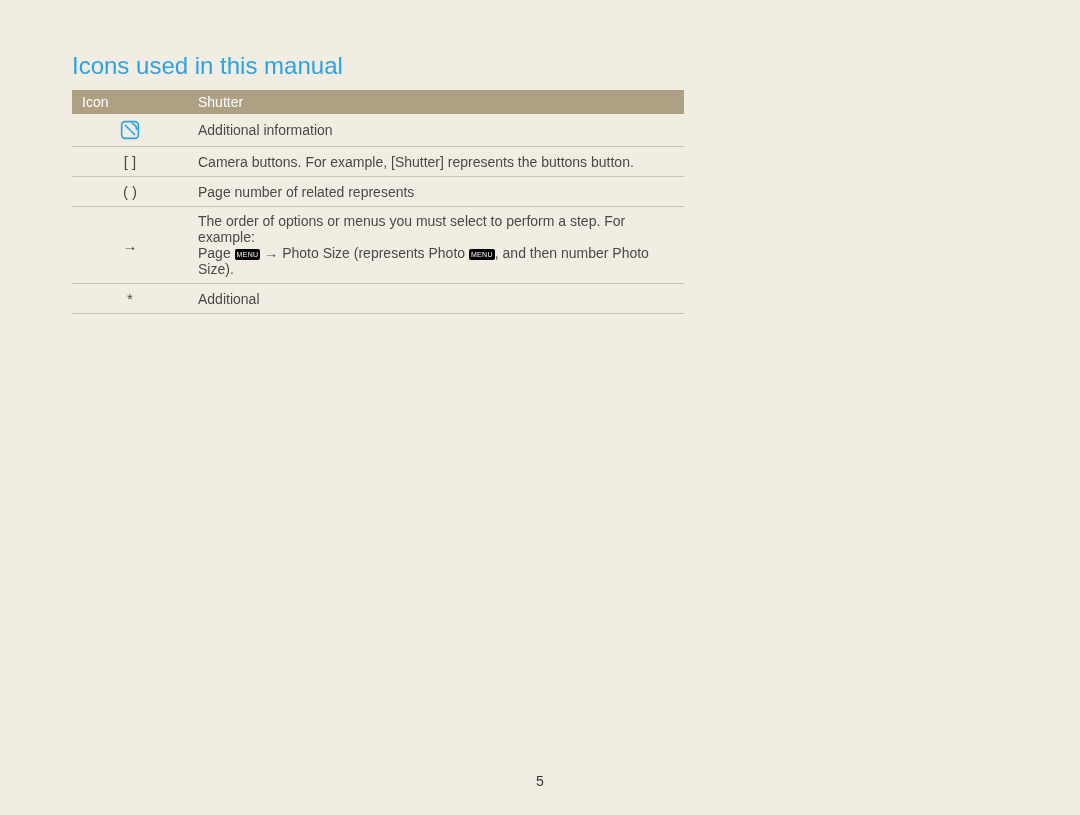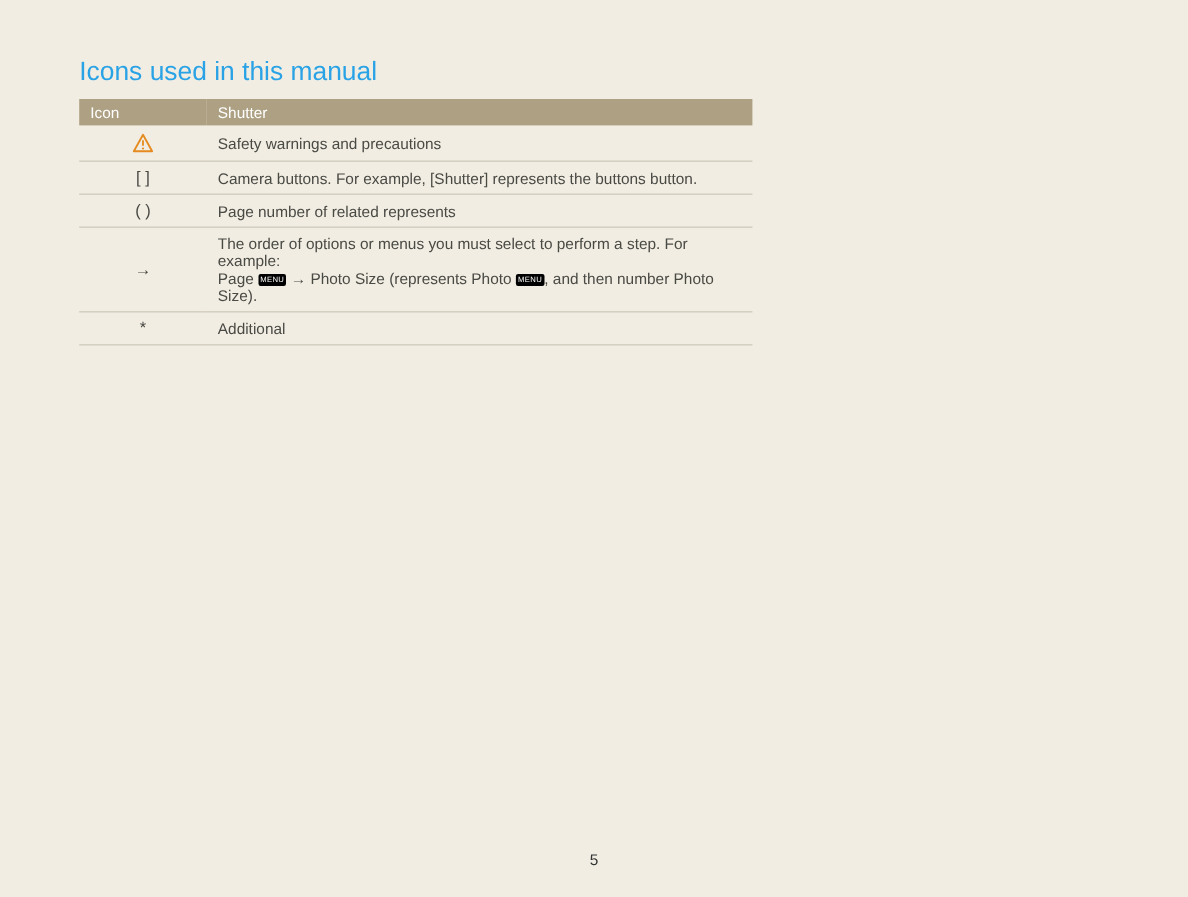--- a/index.html
+++ b/index.html
@@ -92,31 +92,31 @@
 
   <table class="icons">
     <thead>
       <tr>
         <th class="icon-col">Icon</th>
         <th>Shutter</th>
       </tr>
     </thead>
     <tbody>
 
-
       <tr>
         <td class="icon-cell">
           <svg class="icon" viewBox="0 0 24 24">
-            <path d="M12 3 L22 21 L2 21 Z" fill="none" stroke="#e58a1f" stroke-width="2" stroke-linejoin="round"></path>
-            <line x1="12" y1="9" x2="12" y2="15" stroke="#e58a1f" stroke-width="2"></line>
-            <circle cx="12" cy="18" r="1.2" fill="#e58a1f"></circle>
+            <rect x="2" y="2" width="20" height="20" rx="4" ry="4" fill="none" stroke="#2aa3e6" stroke-width="2"></rect>
+            <line x1="6" y1="6" x2="18" y2="18" stroke="#2aa3e6" stroke-width="2"></line>
+            <path d="M14 4 Q20 6 20 12" fill="none" stroke="#2aa3e6" stroke-width="2"></path>
           </svg>
         </td>
-        <td>Safety warnings and precautions</td>
+        <td>Additional information</td>
       </tr>
+
 
       <tr>
         <td class="icon-cell">[  ]</td>
         <td>
           <span>Camera buttons. For example, [</span><span class="bold">Shutter</span><span>] represents the buttons button.</span>
         </td>
       </tr>
 
       <tr>
         <td class="icon-cell">(  )</td>

